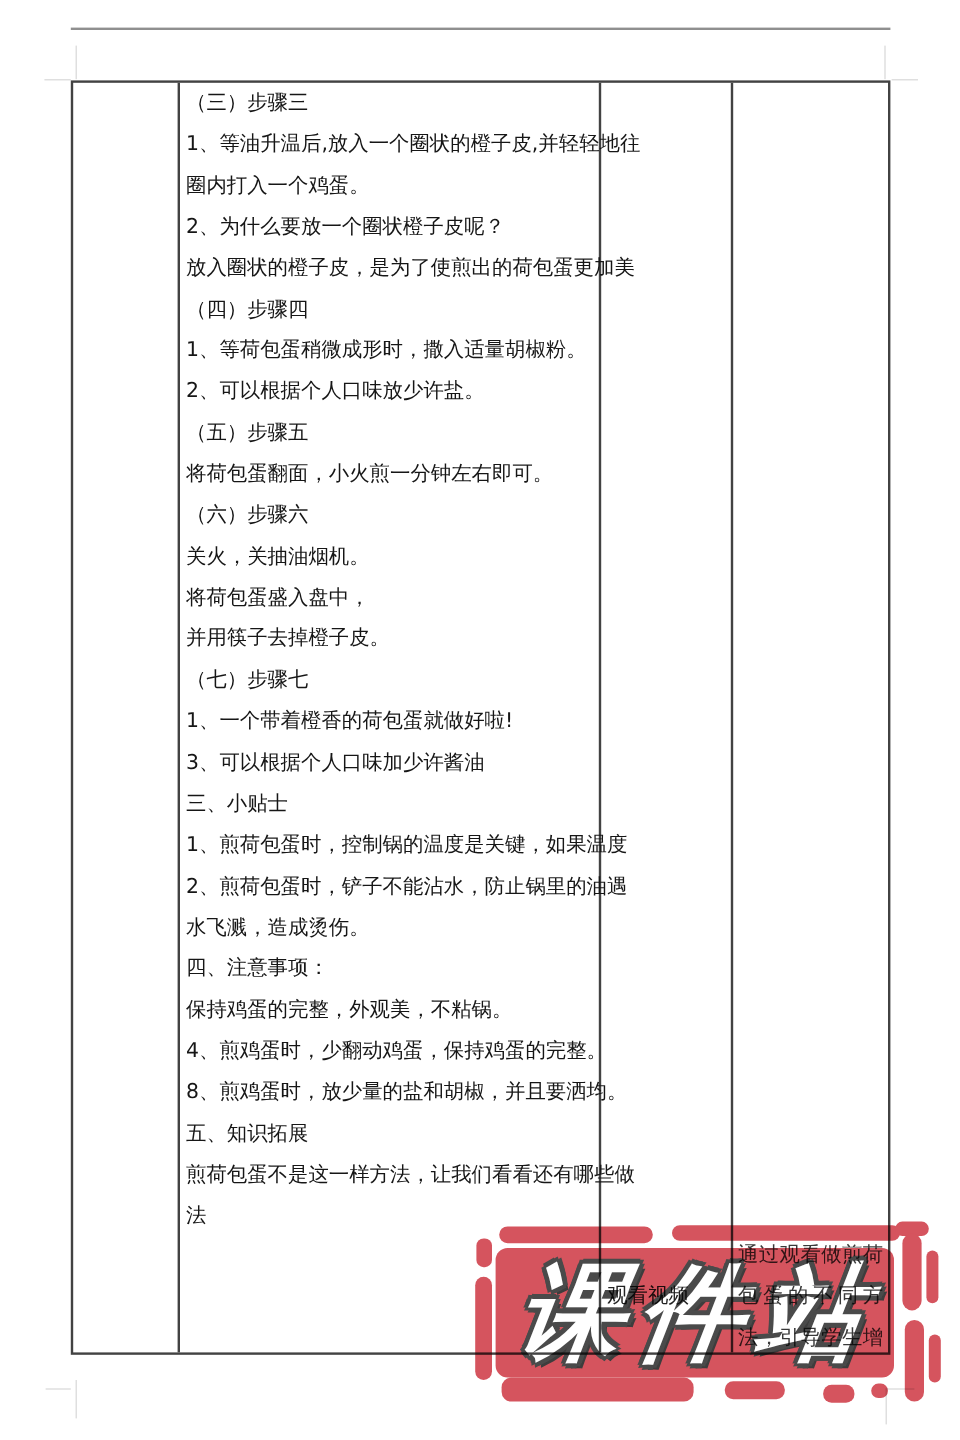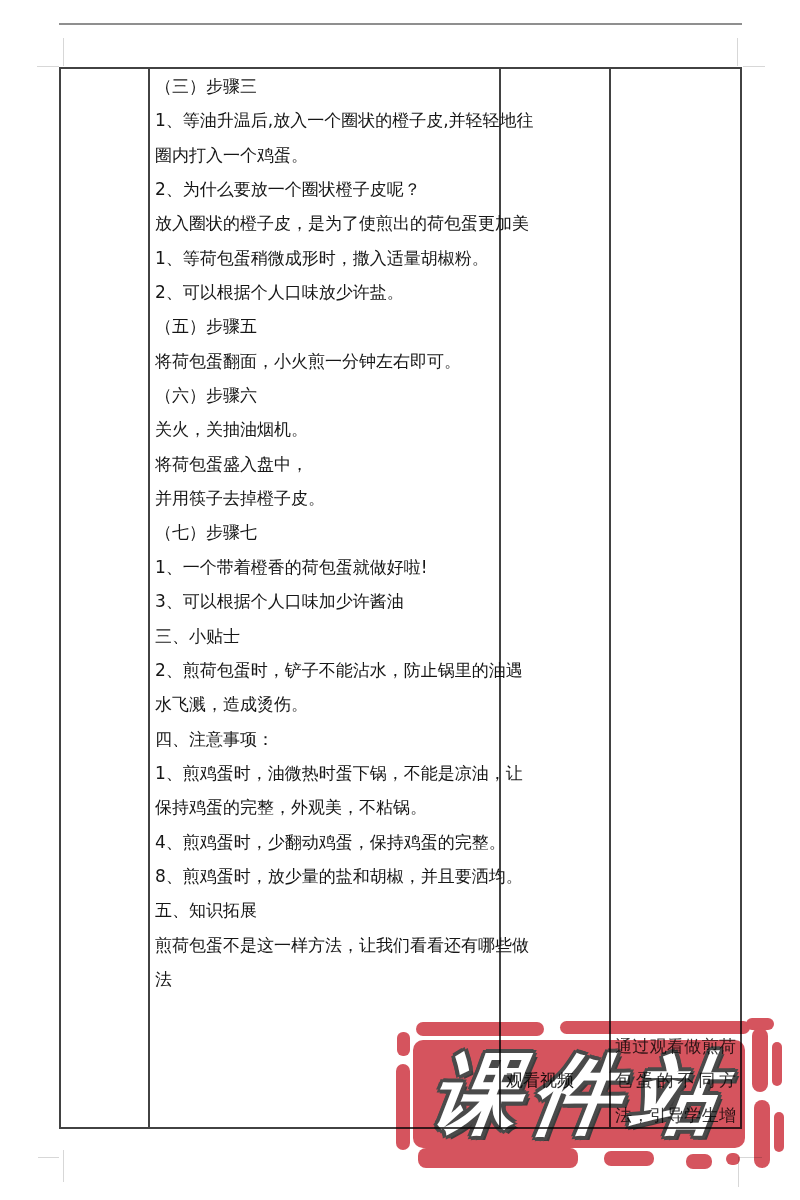--- a/index.html
+++ b/index.html
@@ -76,36 +76,37 @@
   <div class="col-divider" style="left:148px;"></div>
   <div class="col-divider" style="left:499px;"></div>
   <div class="col-divider" style="left:609px;"></div>
 
   <div class="cell-main">
     <div class="tline">（三）步骤三</div>
     <div class="tline">1、等油升温后,放入一个圈状的橙子皮,并轻轻地往</div>
     <div class="tline">圈内打入一个鸡蛋。</div>
     <div class="tline">2、为什么要放一个圈状橙子皮呢？</div>
     <div class="tline">放入圈状的橙子皮，是为了使煎出的荷包蛋更加美</div>
+    <div class="tline">（四）步骤四</div>
     <div class="tline">1、等荷包蛋稍微成形时，撒入适量胡椒粉。</div>
     <div class="tline">2、可以根据个人口味放少许盐。</div>
     <div class="tline">（五）步骤五</div>
     <div class="tline">将荷包蛋翻面，小火煎一分钟左右即可。</div>
     <div class="tline">（六）步骤六</div>
     <div class="tline">关火，关抽油烟机。</div>
     <div class="tline">将荷包蛋盛入盘中，</div>
     <div class="tline">并用筷子去掉橙子皮。</div>
     <div class="tline">（七）步骤七</div>
     <div class="tline">1、一个带着橙香的荷包蛋就做好啦!</div>
     <div class="tline">3、可以根据个人口味加少许酱油</div>
     <div class="tline">三、小贴士</div>
+    <div class="tline">1、煎荷包蛋时，控制锅的温度是关键，如果温度</div>
     <div class="tline">2、煎荷包蛋时，铲子不能沾水，防止锅里的油遇</div>
     <div class="tline">水飞溅，造成烫伤。</div>
     <div class="tline">四、注意事项：</div>
-    <div class="tline">1、煎鸡蛋时，油微热时蛋下锅，不能是凉油，让</div>
     <div class="tline">保持鸡蛋的完整，外观美，不粘锅。</div>
     <div class="tline">4、煎鸡蛋时，少翻动鸡蛋，保持鸡蛋的完整。</div>
     <div class="tline">8、煎鸡蛋时，放少量的盐和胡椒，并且要洒均。</div>
     <div class="tline">五、知识拓展</div>
     <div class="tline">煎荷包蛋不是这一样方法，让我们看看还有哪些做</div>
     <div class="tline">法</div>
   </div>
 
   <div class="cell-video">
     <span>观看视频</span>

